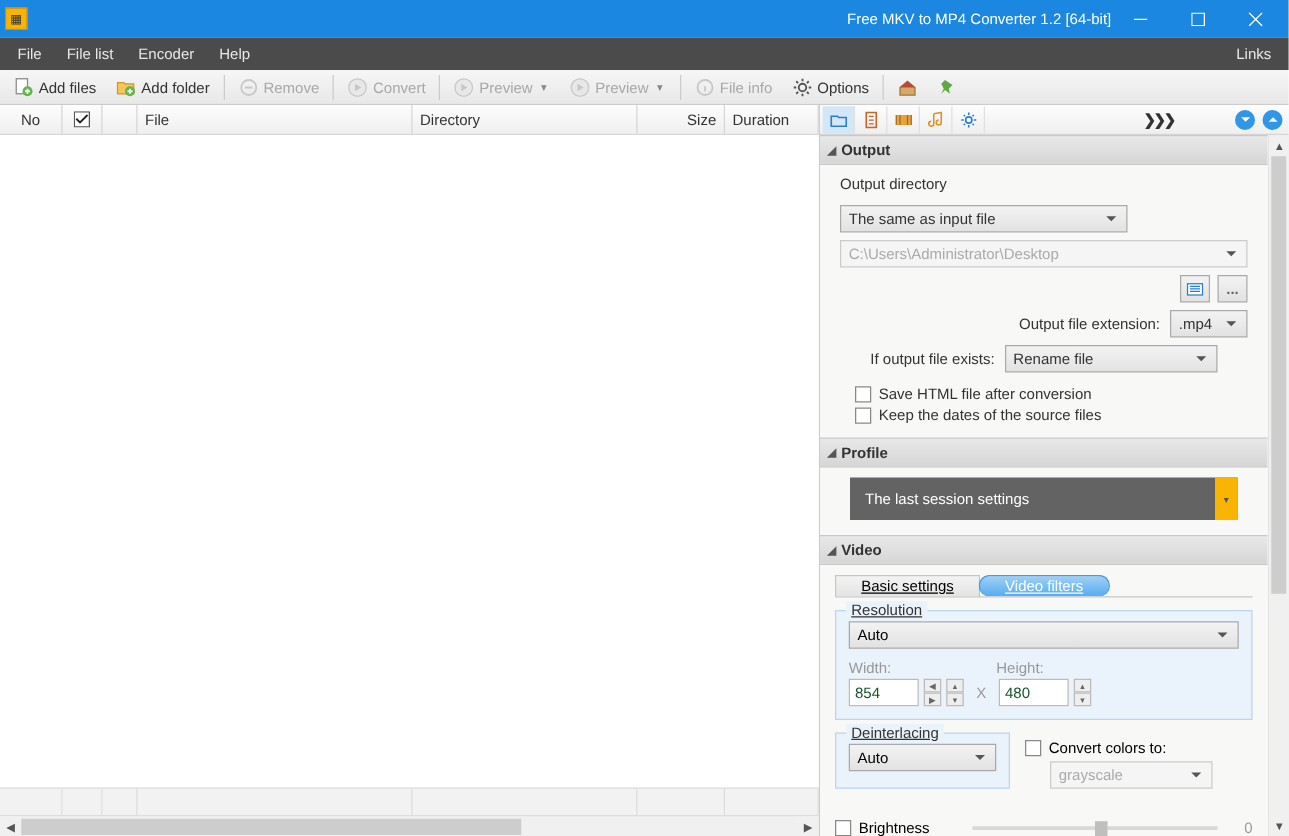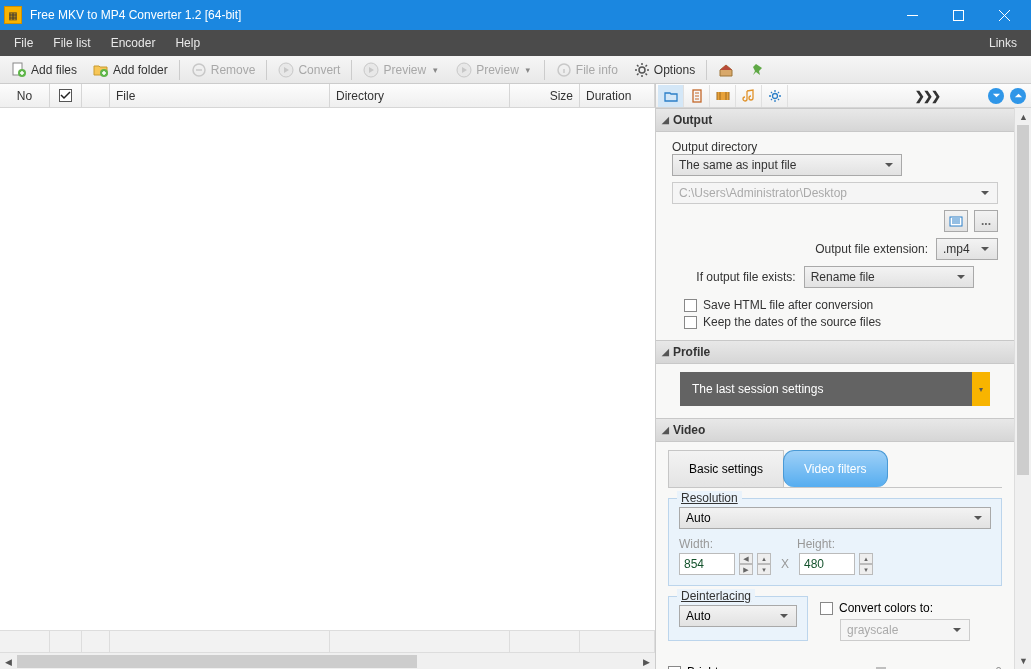--- a/index.html
+++ b/index.html
@@ -1,21 +1,21 @@
 <!DOCTYPE html>
 <html><head>
 <meta charset="utf-8">
 <style>
 * { box-sizing: border-box; margin: 0; padding: 0; font-family: "Segoe UI", Tahoma, sans-serif; font-size: 12px; }
 body { width: 1031px; height: 669px; overflow: hidden; background: #fff; display: flex; flex-direction: column; }
 
 
 .titlebar { height: 30px; background: #1b87e0; color: #fff; display: flex; align-items: center; padding: 0 4px; }
 .titlebar .appicon { width: 18px; height: 18px; background: #f8b400; border: 1px solid #d09000; margin-right: 8px; display: flex; align-items: center; justify-content: center; font-size: 10px; color: #333; }
-.titlebar .title { flex: 1; font-size: 12px; }
+.titlebar .title { flex: 1; font-size: 12px; text-align: right; }
 .win-btns { display: flex; }
 .win-btn { width: 46px; height: 30px; display: flex; align-items: center; justify-content: center; cursor: pointer; }
 .win-btn svg { width: 11px; height: 11px; stroke: #fff; fill: none; stroke-width: 1; }
 
 
 .menubar { height: 26px; background: #4b4b4b; color: #e8e8e8; display: flex; align-items: center; padding: 0 4px; }
 .menubar .mitem { padding: 4px 10px; cursor: pointer; }
 .menubar .spacer { flex: 1; }
 
 
@@ -53,35 +53,35 @@
 .rcontent { flex: 1; overflow-y: auto; padding-right: 0; }
 .vscroll { position: absolute; right: 0; top: 24px; bottom: 0; width: 17px; background: #f0f0f0; border-left: 1px solid #ddd; }
 .vscroll .arrow { width:17px;height:17px;display:flex;align-items:center;justify-content:center;color:#555;font-size:9px;background:#f0f0f0; }
 .vscroll .thumb { margin:0 2px; background:#cdcdcd; height:350px; }
 
 .sect-hdr { height: 24px; background: linear-gradient(#e8e8e8,#d6d6d6); border-top: 1px solid #c8c8c8; border-bottom: 1px solid #c8c8c8; display: flex; align-items: center; padding: 0 6px; font-weight: bold; color: #333; gap: 4px; }
 .sect-hdr .tri { font-size: 9px; color: #555; }
 .sect-body { padding: 8px 16px; color: #333; }
 .sect-body.pad-narrow { padding: 8px 12px 12px 12px; }
 
-.label { margin-bottom: 0; color: #333; }
+.label { margin-bottom: 10px; color: #333; }
 .combo { height: 22px; background: linear-gradient(#f3f3f3,#e2e2e2); border: 1px solid #a9a9a9; display: flex; align-items: center; padding: 0 6px; cursor: pointer; position: relative; }
 .combo::after { content: ""; position: absolute; right: 8px; top: 8px; border: 4px solid transparent; border-top-color: #555; }
 .combo.disabled { color: #aaa; background: #f5f5f5; border-color: #ccc; }
 .row { display: flex; align-items: center; gap: 6px; }
 .row.right { justify-content: flex-end; }
 .btn-sq { width: 24px; height: 22px; border: 1px solid #a9a9a9; background: linear-gradient(#f3f3f3,#e2e2e2); display: flex; align-items: center; justify-content: center; cursor: pointer; }
 .chk { display: flex; align-items: center; gap: 6px; margin: 3px 0; cursor: pointer; }
 .chk .box { width: 13px; height: 13px; border: 1px solid #888; background: #fff; }
 
 .profile-bar { height: 34px; background: #636363; color: #fff; display: flex; align-items: center; padding: 0 12px; margin: 0 12px; position: relative; }
 .profile-bar .pd { position: absolute; right: 0; top: 0; bottom: 0; width: 18px; background: #f8b400; display: flex; align-items: center; justify-content: center; color: #555; font-size: 8px; }
 
 .tabbar { display: flex; border-bottom: 1px solid #c6c6c6; margin: 0 12px; }
-.tab { padding: 11px 20px; border: 1px solid #c6c6c6; border-bottom: none; background: linear-gradient(#f3f3f3,#e4e4e4); cursor: pointer; margin-right: -1px; }
+.tab { padding: 1px 20px; border: 1px solid #c6c6c6; border-bottom: none; background: linear-gradient(#f3f3f3,#e4e4e4); cursor: pointer; margin-right: -1px; text-decoration: underline; }
 .tab.active { background: linear-gradient(#9ed0f7,#56adf0); color: #fff; border-color: #4a9ad6; border-radius: 11px; }
 
 .fieldset { border: 1px solid #bcd5ec; background: #eaf3fb; padding: 8px 10px 10px 10px; margin: 10px 12px 0 12px; position: relative; }
 .fieldset .legend { position: absolute; top: -8px; left: 8px; background: #eaf3fb; padding: 0 4px; color: #333; text-decoration: underline; }
 .spin { width: 56px; height: 22px; border: 1px solid #bbb; background: #fff; display: flex; align-items: center; padding: 0 4px; color: #14532d; }
 .spinbtns { width: 14px; height: 22px; display: flex; flex-direction: column; }
 .spinbtns div { flex: 1; border: 1px solid #bbb; background: #eee; font-size: 7px; display: flex; align-items: center; justify-content: center; color: #666; }
 
 .sliderrow { display: flex; align-items: center; gap: 10px; margin: 4px 12px; }
 .slider { flex: 1; height: 20px; position: relative; }

